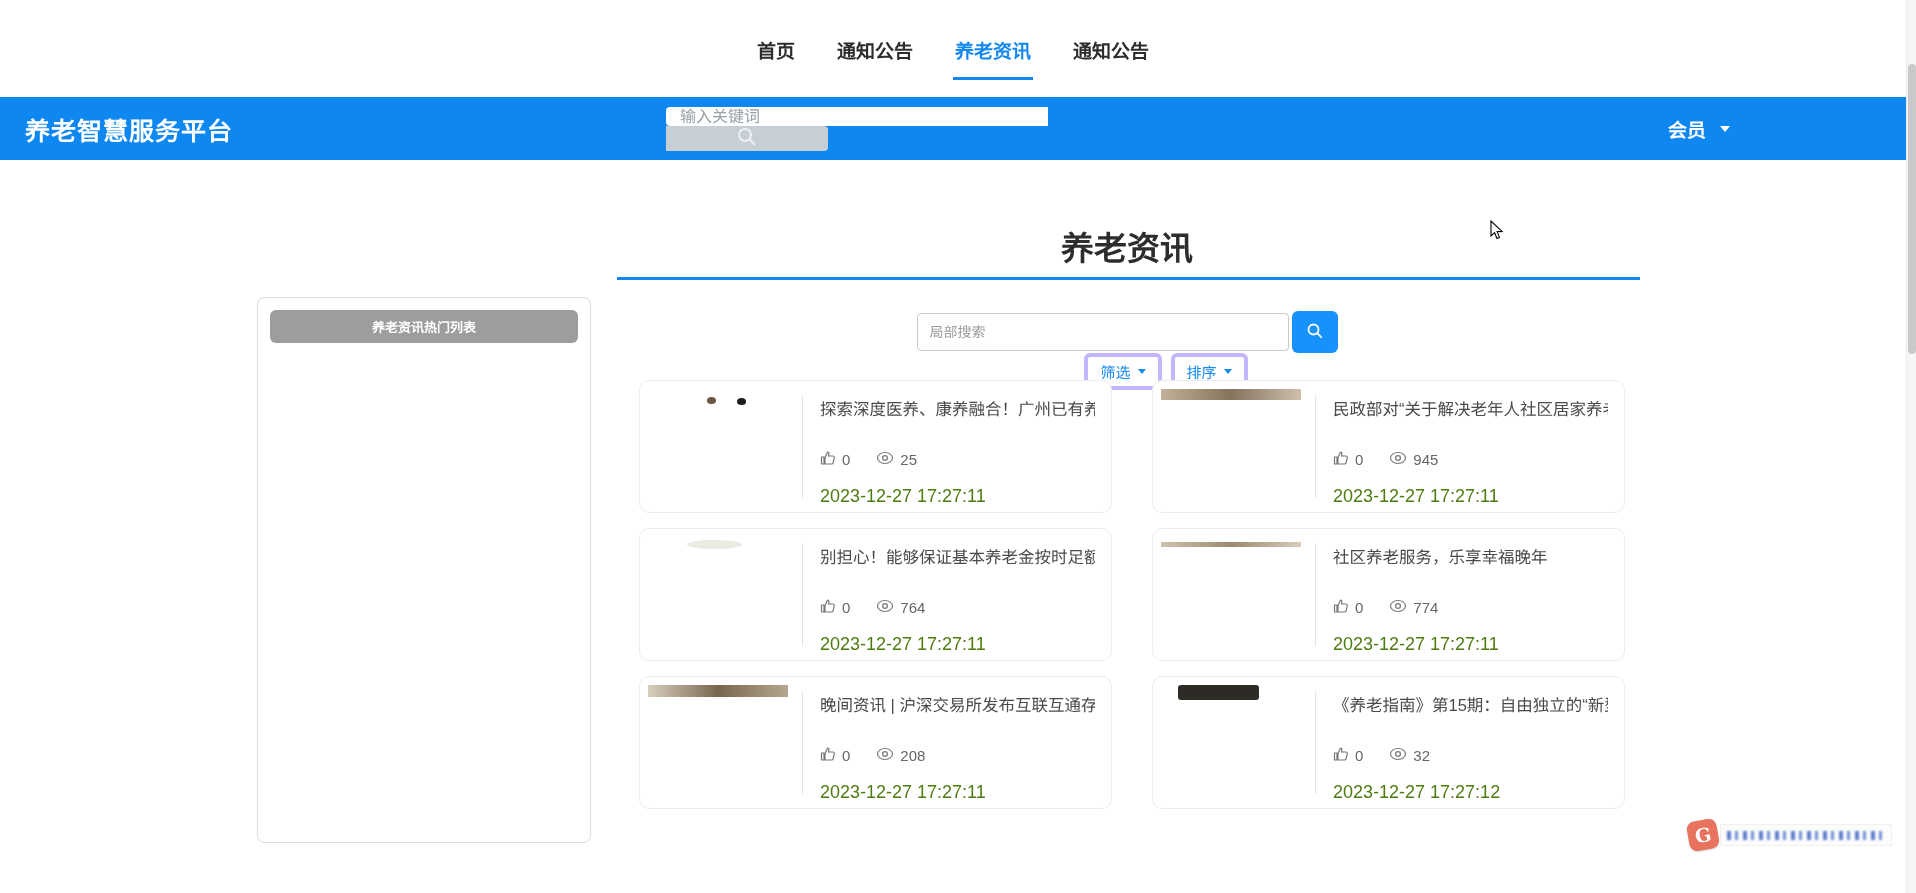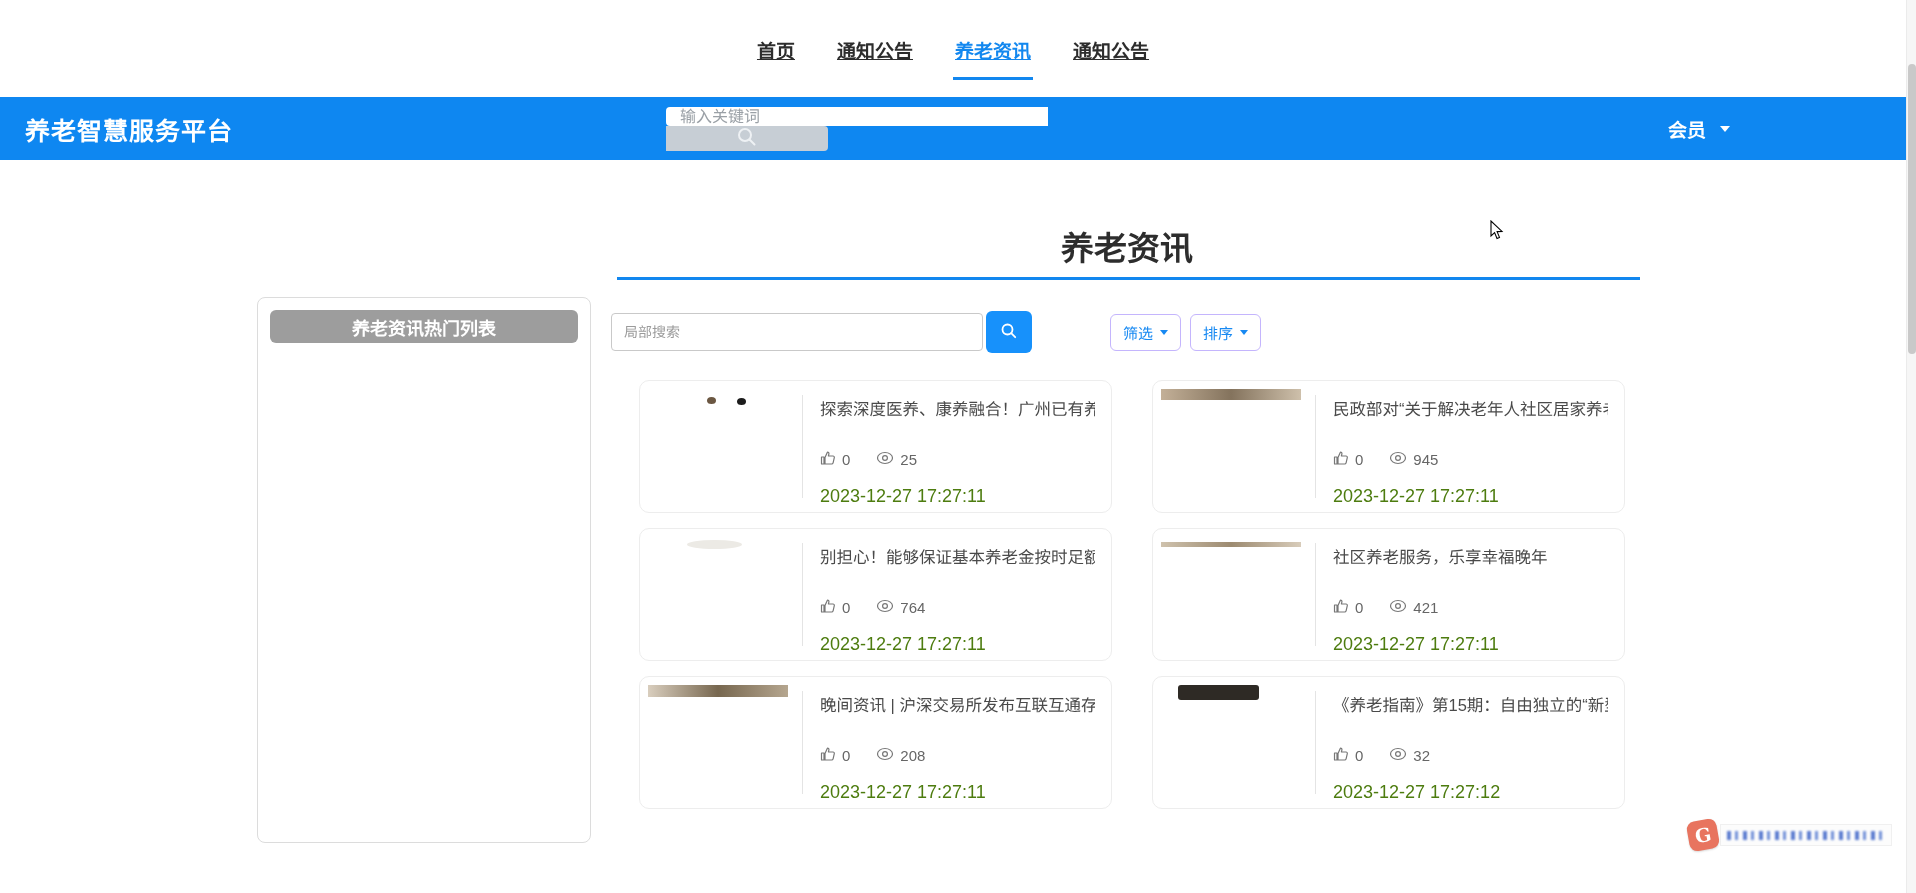--- a/index.html
+++ b/index.html
@@ -4,21 +4,21 @@
 <style>
   * { margin:0; padding:0; box-sizing:border-box; }
   html,body { width:1916px; height:893px; background:#fff; overflow:hidden;
               font-family:"Liberation Sans","DejaVu Sans",sans-serif; }
   .stage { position:relative; width:1916px; height:893px; background:#fff; }
 
   
   .topnav { position:absolute; left:0; top:0; width:1906px; height:97px;
             background:#fff; display:flex; justify-content:center; align-items:center; gap:38px; }
   .nav-item { font-size:19px; font-weight:700; color:#2d2d2d; cursor:pointer;
-              padding:18px 2px 14px 2px; border-bottom:3px solid transparent;text-decoration:underline; }
+              padding:18px 2px 14px 2px; border-bottom:3px solid transparent; }
   .nav-item.active { color:#1287ef; border-bottom-color:#1287ef; }
 
   
   .bluebar { position:absolute; left:0; top:97px; width:1906px; height:63px; background:#0e87f1; }
   .brand { position:absolute; left:25px; top:0; height:63px; display:flex; align-items:center;
            color:#fff; font-size:25px; font-weight:700; letter-spacing:1px; }
   .hsearch { position:absolute; left:666px; top:10px; height:44px; display:flex;flex-direction:column; }
   .hsearch input { width:382px; height:44px; border:none; outline:none; border-radius:4px 0 0 4px;
                    padding:0 14px; font-size:16px; color:#333; font-family:inherit; }
   .hsearch input::placeholder { color:#9aa0a6; }
@@ -32,33 +32,33 @@
   
   .page-title { position:absolute; left:611px; top:222px; width:1032px; text-align:center;
                 font-size:33px; font-weight:700; color:#2d2d2d; }
   .title-underline { position:absolute; left:617px; top:277px; width:1023px; height:3px; background:#1287ef; }
 
   
   .sidebar { position:absolute; left:257px; top:297px; width:334px; height:546px;
              background:#fff; border:1px solid #dcdcdc; border-radius:8px; }
   .sidebar-header { margin:12px; height:33px; background:#9d9d9d; border-radius:6px;
                     display:flex; align-items:center; justify-content:center;
-                    color:#fff; font-size:18px; font-weight:700; }
+                    color:#fff; font-size:13px; font-weight:700; }
 
   
   .toolbar { position:absolute; left:611px; top:311px; width:1032px; height:42px;
-             display:flex; align-items:center; }
+             display:flex; align-items:center;flex-direction:column; }
   .lsearch { display:flex; align-items:center; }
   .lsearch input { width:372px; height:38px; border:1px solid #c9c9c9; border-radius:4px;
                    padding:0 12px; font-size:14px; color:#333; outline:none; font-family:inherit; }
   .lsearch input::placeholder { color:#9b9b9b; }
   .lsearch .lbtn { width:46px; height:42px; margin-left:3px; background:#1791fb; border:none;
                    border-radius:6px; display:flex; align-items:center; justify-content:center; cursor:pointer; }
   .tool-btns { margin-left:78px; display:flex; gap:9px; }
-  .outline-btn { height:37px; padding:0 12px; background:#fff; border:1px solid #c4b5fd;
+  .outline-btn { height:37px; padding:0 12px; background:#fff; border:4px solid #c4b5fd;
                  border-radius:6px; color:#1789f2; font-size:15px; display:flex; align-items:center;
                  gap:7px; cursor:pointer; font-family:inherit; }
   .outline-btn .caret { border-top-color:#1789f2; border-left-width:4px; border-right-width:4px; border-top-width:5px; }
 
   
   .cards { position:absolute; left:639px; top:380px; width:986px;
            display:grid; grid-template-columns:473px 473px; column-gap:40px; row-gap:15px; }
   .card { height:133px; background:#fff; border:1px solid #ededed; border-radius:10px;
           display:flex; overflow:hidden; cursor:pointer; }
   .thumb { width:140px; margin:8px 0 8px 8px; position:relative; background:#fff; flex:none; }
@@ -246,21 +246,21 @@
             <span><svg width="16" height="16" viewBox="0 0 16 16">
                   <path d="M1.5 7h2.5v7H1.5z M5 14V7.5L7.5 2c1 0 1.6.8 1.4 1.8L8.4 6h4.6c.9 0 1.5.8 1.3 1.6l-1.2 5.2c-.2.7-.8 1.2-1.5 1.2H5z" fill="none" stroke="#777" stroke-width="1.2" stroke-linejoin="round"></path>
                 </svg></span>
             <span>0</span>
           </span>
           <span class="stat">
             <span><svg width="18" height="14" viewBox="0 0 18 14">
                   <ellipse cx="9" cy="7" rx="7.5" ry="5.5" fill="none" stroke="#777" stroke-width="1.2"></ellipse>
                   <circle cx="9" cy="7" r="2.4" fill="none" stroke="#777" stroke-width="1.2"></circle>
                 </svg></span>
-            <span>421</span>
+            <span>774</span>
           </span>
         </div>
         <div class="card-time">2023-12-27 17:27:11</div>
       </div>
     </div>
 
     <div class="card">
       <div class="thumb t5"></div>
       <div class="vdivider"></div>
       <div class="card-body">

